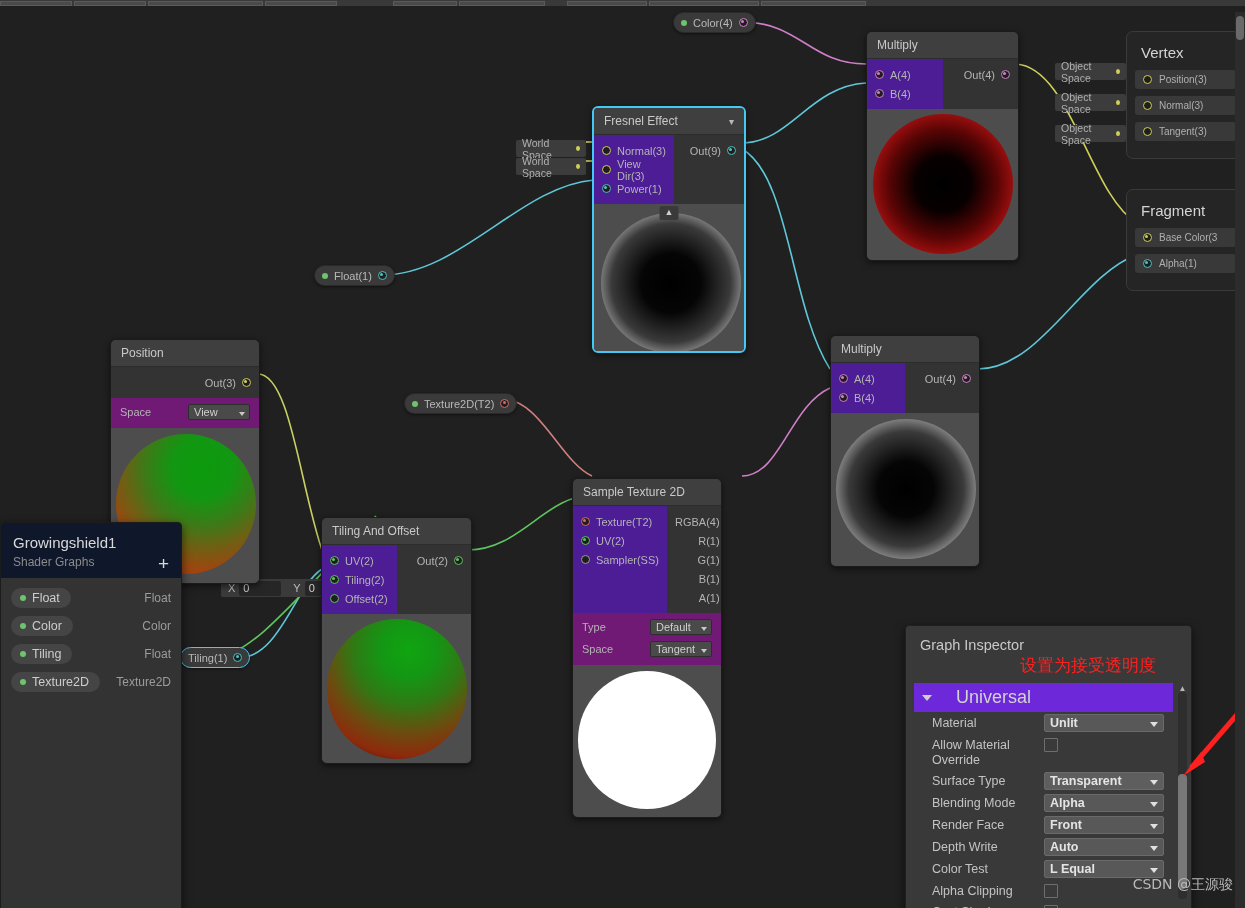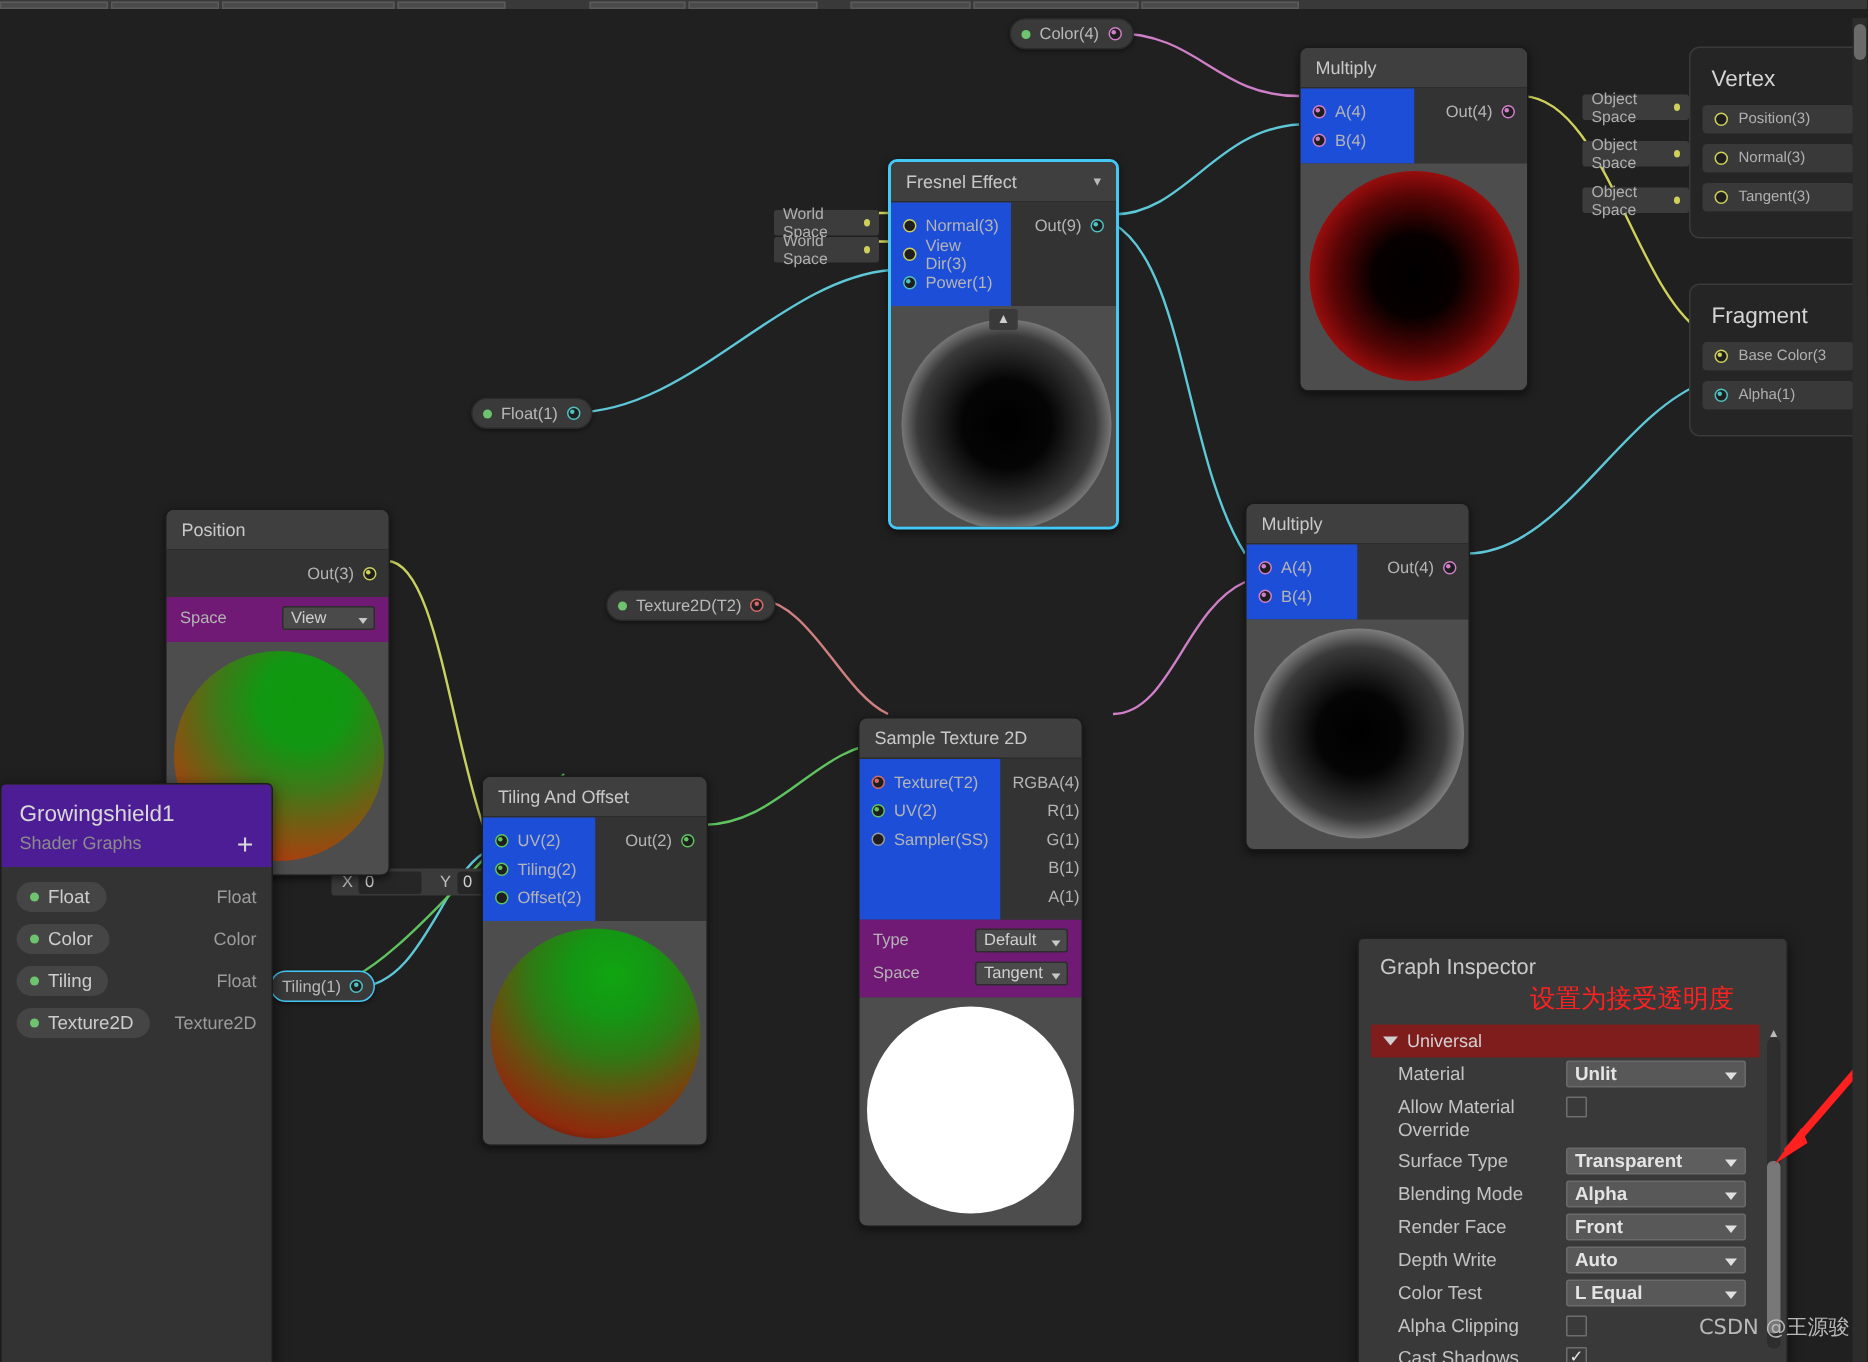--- a/index.html
+++ b/index.html
@@ -35,21 +35,21 @@
     overflow:hidden;
   }
   .node.sel{ border:2px solid #44c8f5; }
   .node .title{
     background:#3f3f3f; padding:6px 10px; font-size:12px; color:#c9c9c9;
     border-bottom:1px solid #2c2c2c; display:flex; align-items:center; justify-content:space-between;
   }
   .node .title .chev{ color:#b9b9b9; font-size:10px; }
   .ports{ display:flex; background:#323232; }
   .pcol{ flex:1; padding:6px 0; }
-  .pcol.inp{ background:#1d4ed8; }
+  .pcol.inp{ background:#4c1d95; }
   .pcol.outp{ background:#333333; text-align:right; }
   .prow{ display:flex; align-items:center; gap:6px; padding:2px 8px; height:19px; font-size:11px; color:#b4b4b4; }
   .prow.out{ justify-content:flex-end; }
   .dot{
     width:9px; height:9px; border-radius:50%; flex:none;
     border:1.6px solid #888; background:#1e1e1e; position:relative;
   }
   .dot.fill::after{
     content:''; position:absolute; left:1.4px; top:1.4px; width:3px; height:3px; border-radius:50%;
     background:#d8d8d8;
@@ -118,21 +118,21 @@
   .vec2 .ax{ padding:0 4px 0 7px; color:#bdbdbd; }
   .vec2 .fld{ background:#262626; width:42px; height:15px; line-height:15px; padding:0 4px;
     border-radius:2px; margin-right:5px; color:#cfcfcf; }
 
   
   #blackboard{
     position:absolute; left:0; top:516px; width:182px; height:392px;
     background:#333333; border:1px solid #1c1c1c; border-radius:4px;
     box-shadow:0 3px 10px rgba(0,0,0,.6); overflow:hidden;
   }
-  #blackboard .bb-head{ padding:11px 12px 9px; background:#4c1d95; }
+  #blackboard .bb-head{ padding:11px 12px 9px; background:#0f172a; }
   #blackboard .bb-title{ font-size:15px; color:#d8d8d8; }
   #blackboard .bb-sub{ font-size:12px; color:#8c8c8c; margin-top:4px; }
   #blackboard .bb-add{
     position:absolute; right:12px; top:34px; font-size:19px; color:#d8d8d8; line-height:14px;
   }
   #blackboard .bb-list{ padding:6px 0; }
   .bbrow{ display:flex; align-items:center; padding:4px 10px; height:28px; }
   .bbrow .pill{
     background:#454545; border-radius:12px; padding:3px 11px 3px 9px;
     display:flex; align-items:center; gap:6px; font-size:12.5px; color:#cdcdcd;
@@ -142,22 +142,22 @@
 
   
   #inspector{
     position:absolute; left:905px; top:619px; width:287px; height:289px;
     background:#393939; border:1px solid #202020; border-radius:4px;
     box-shadow:0 3px 10px rgba(0,0,0,.6); overflow:hidden;
   }
   #inspector .gi-title{ padding:11px 14px 8px; font-size:14.5px; color:#c9c9c9; }
   #inspector .gi-body{ position:absolute; left:8px; top:57px; right:18px; bottom:0; }
   .gi-foldout{
-    background:#7f1d1d; display:flex; align-items:center; gap:6px;
-    padding:4px 8px; font-size:12px; color:#d2d2d2;
+    background:#6d28d9; display:flex; align-items:center; gap:24px;
+    padding:4px 8px; font-size:18px; color:#d2d2d2;
   }
   .gi-foldout .tri{
     width:0;height:0;border-left:5px solid transparent;border-right:5px solid transparent;
     border-top:6px solid #cfcfcf;
   }
   .girow{ display:flex; align-items:flex-start; padding:2px 0 2px 18px; min-height:21px; }
   .girow .gl{ width:112px; font-size:12.5px; color:#c3c3c3; line-height:15px; padding-top:2px; }
   .gidd{
     flex:1; max-width:120px; background:#585858; border:1px solid #6a6a6a; border-radius:2px;
     font-size:12.5px; font-weight:bold; color:#e4e4e4; padding:1px 18px 1px 5px; position:relative; height:18px;

